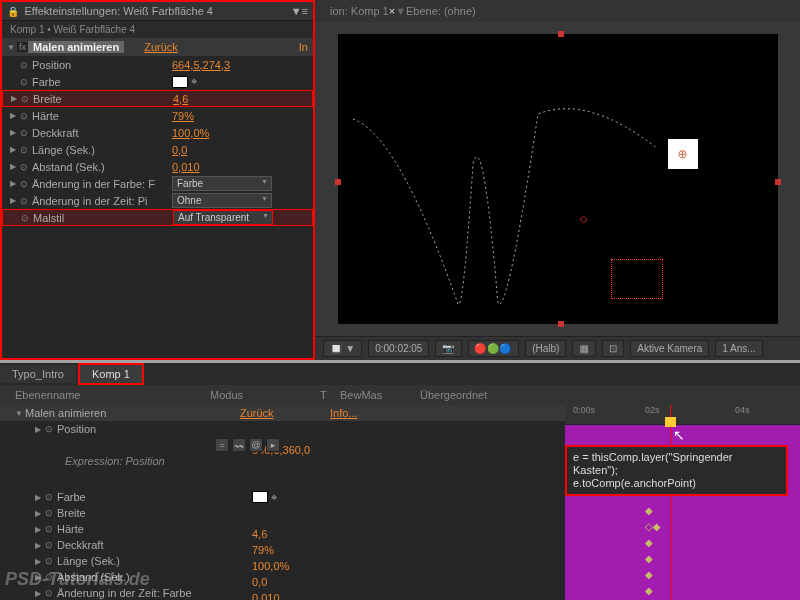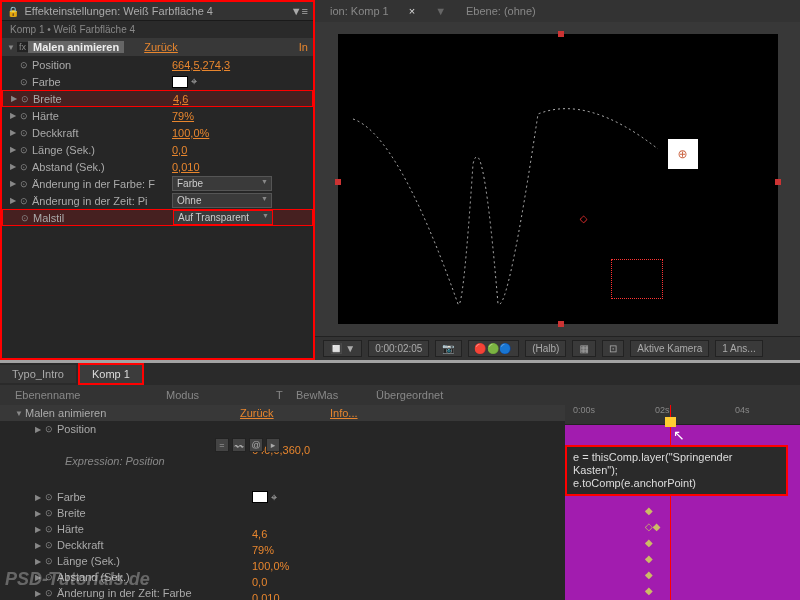--- a/index.html
+++ b/index.html
@@ -19,38 +19,38 @@
 .dropdown { background: #3a3a3a; color: #ccc; border: 1px solid #555; padding: 1px 15px 1px 4px; font-size: 10px; position: relative; min-width: 100px; display: inline-block; }
 .dropdown::after { content: "▼"; position: absolute; right: 3px; font-size: 7px; color: #888; }
 .dropdown.hl { border: 1px solid #ff0000; }
 .swatch { width: 16px; height: 12px; background: #fff; border: 1px solid #000; margin-right: 3px; display: inline-block; }
 .effect-header { display: flex; align-items: center; padding: 3px 5px; background: #383838; }
 .effect-header .fx { color: #888; font-size: 9px; background: #222; padding: 0 2px; }
 .effect-header .name { background: #666; color: #eee; padding: 0 5px; font-weight: bold; }
 .reset-link { color: #e8862e; margin-left: 20px; text-decoration: underline; cursor: pointer; }
 
 .viewer { flex: 1; background: #262626; display: flex; flex-direction: column; }
-.viewer-tabs { height: 22px; background: #333; display: flex; gap: 20px; padding-left: 15px; align-items: center; }
+.viewer-tabs { height: 22px; background: #333; display: flex; padding-left: 15px; align-items: center; }
 .viewer-tabs span { color: #888; font-size: 11px; }
 .canvas { flex: 1; background: #383838; position: relative; display: flex; align-items: center; justify-content: center; }
 .comp-view { width: 440px; height: 290px; background: #000; position: relative; }
 .white-box { position: absolute; width: 30px; height: 30px; background: #fff; top: 105px; right: 80px; }
 .white-box::after { content: "⊕"; position: absolute; top: 50%; left: 50%; transform: translate(-50%,-50%); color: #cc6644; font-size: 12px; }
 .red-rect { position: absolute; width: 52px; height: 40px; border: 1px dotted #ff3333; bottom: 25px; right: 115px; }
 .anchor { position: absolute; color: #ff3333; font-size: 10px; bottom: 100px; right: 190px; }
 .handle { position: absolute; width: 6px; height: 6px; background: #cc3333; }
 .viewer-bottom { height: 24px; background: #333; display: flex; align-items: center; gap: 6px; padding: 0 8px; border-top: 1px solid #222; }
 .vb-item { background: #3a3a3a; padding: 2px 6px; color: #aaa; font-size: 10px; border: 1px solid #222; }
 
 .bottom { height: 240px; background: #262626; border-top: 3px solid #a3a3a3; }
 .timeline-tabs { height: 22px; background: #2a2a2a; display: flex; align-items: center; }
 .tab { padding: 3px 12px; background: #333; color: #aaa; margin-right: 2px; }
 .tab.active { background: #3c3c3c; color: #ddd; border: 2px solid #ff0000; }
 .timeline-hdr { display: flex; height: 20px; background: #333; align-items: center; }
-.col-name { width: 166px; padding-left: 15px; color: #888; }
+.col-name { width: 210px; padding-left: 15px; color: #888; }
 .col-mode { width: 110px; color: #888; }
 .col-t { width: 20px; color: #888; }
 .col-mask { width: 80px; color: #888; }
 .col-parent { width: 130px; color: #888; }
 .timeline-body { display: flex; }
 .layer-col { width: 565px; }
 .time-col { flex: 1; position: relative; background: #a21caf; }
 .layer-row { display: flex; align-items: center; padding: 2px 0 2px 15px; height: 16px; }
 .layer-row.hdr { background: #383838; }
 .layer-row .name { flex: 0 0 195px; }
@@ -274,21 +274,21 @@
             <span class="triangle">▶</span>
             <span class="stopwatch">⊙</span>
             <span class="name">Änderung in der Zeit: Farbe</span>
             <span class="val"></span>
           </div>
         </div>
     </div>
     <div class="time-col">
       <div class="time-ruler">
         <span class="tick" style="left:8px">0:00s</span>
-        <span class="tick" style="left:90px">02s</span>
+        <span class="tick" style="left:80px">02s</span>
         <span class="tick" style="left:170px">04s</span>
       </div>
       <div class="playhead"></div>
       <div class="cursor">↖</div>
       <div class="expr-box">
         <div>e = thisComp.layer("Springender Kasten");</div>
         <div>e.toComp(e.anchorPoint)</div>
       </div>
       <div class="key-diamond" style="top:100px;left:80px">◆</div>
       <div class="key-diamond" style="top:116px;left:80px">◇◆</div>

